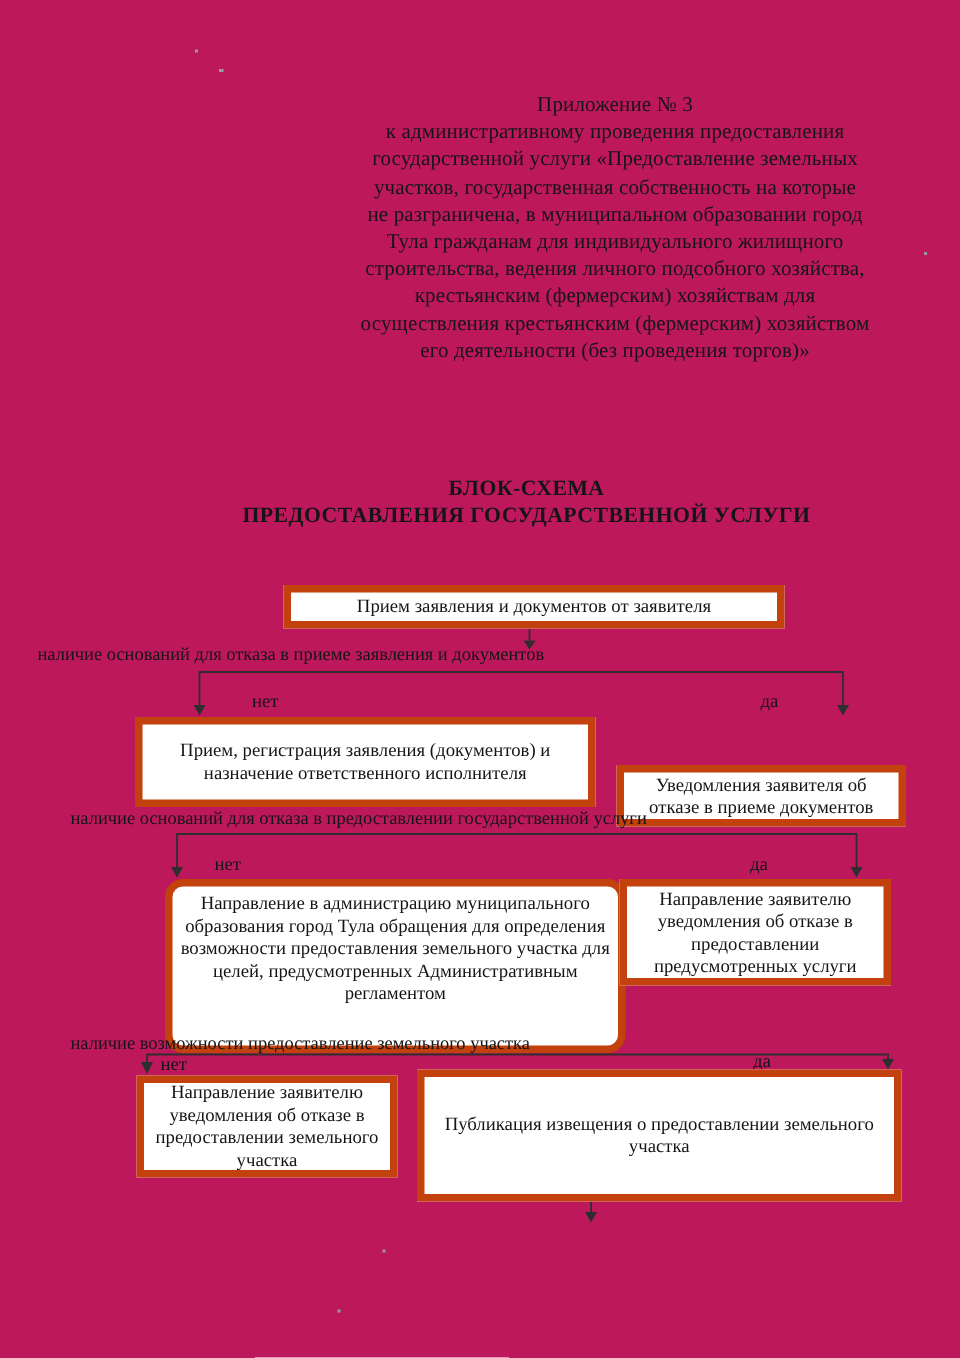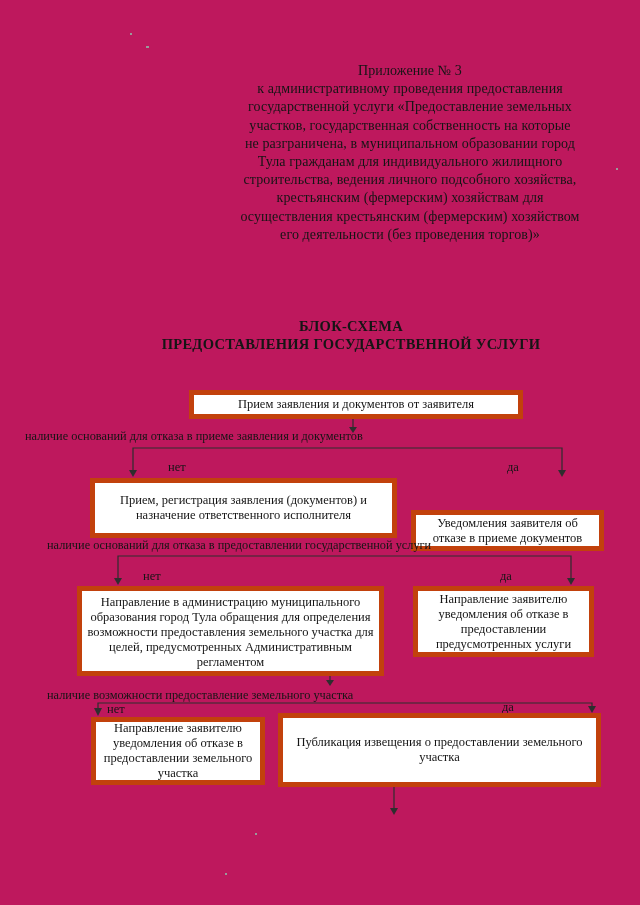--- a/index.html
+++ b/index.html
@@ -133,30 +133,30 @@
   <div class="fc-branch-label" style="left:507px; top:461px;">да</div>
 
   <div class="fc-box" style="left:90px; top:478px; width:307px; height:60px; padding:0 12px;">Прием, регистрация заявления (документов) и назначение ответственного исполнителя</div>
   <div class="fc-box" style="left:411px; top:478px; width:193px; height:41px; padding:0 16px;margin-top:32px;">Уведомления заявителя об отказе в приеме документов</div>
 
   <div class="fc-decision" style="left:47px; top:538px; width:600px;">наличие оснований для отказа в предоставлении государственной услуги</div>
 
   <div class="fc-branch-label" style="left:143px; top:570px;">нет</div>
   <div class="fc-branch-label" style="left:500px; top:570px;">да</div>
 
-  <div class="fc-box top-align" style="left:77px; top:586px; width:307px; height:90px; padding:4px 5px 0 5px;">Направление в администрацию муниципального образования город Тула обращения для определения возможности предоставления земельного участка для целей, предусмотренных Административным регламентом</div>
+  <div class="fc-box top-align" style="left:110px; top:586px; width:307px; height:116px; padding:4px 5px 0 5px;border-radius:12px;">Направление в администрацию муниципального образования город Тула обращения для определения возможности предоставления земельного участка для целей, предусмотренных Административным регламентом</div>
   <div class="fc-box" style="left:413px; top:586px; width:181px; height:71px; padding:0 14px;">Направление заявителю уведомления об отказе в предоставлении предусмотренных услуги</div>
 
   <div class="fc-decision" style="left:47px; top:688px; width:600px;">наличие возможности предоставление земельного участка</div>
 
   <div class="fc-branch-label" style="left:107px; top:703px;">нет</div>
   <div class="fc-branch-label" style="left:502px; top:701px;">да</div>
 
   <div class="fc-box" style="left:91px; top:717px; width:174px; height:68px; padding:0 4px;">Направление заявителю уведомления об отказе в предоставлении земельного участка</div>
-  <div class="fc-box" style="left:278px; top:713px; width:323px; height:74px; padding:0 10px;">Публикация извещения о предоставлении земельного участка</div>
+  <div class="fc-box" style="left:278px; top:713px; width:323px; height:88px; padding:0 10px;">Публикация извещения о предоставлении земельного участка</div>
 
   <div class="speck" style="left:130px; top:33px; width:2px; height:2px;"></div>
   <div class="speck" style="left:146px; top:46px; width:3px; height:2px;"></div>
   <div class="speck" style="left:616px; top:168px; width:2px; height:2px;"></div>
   <div class="speck" style="left:255px; top:833px; width:2px; height:2px;"></div>
   <div class="speck" style="left:225px; top:873px; width:2px; height:2px;"></div>
 
 </div>
 
 </body></html>

